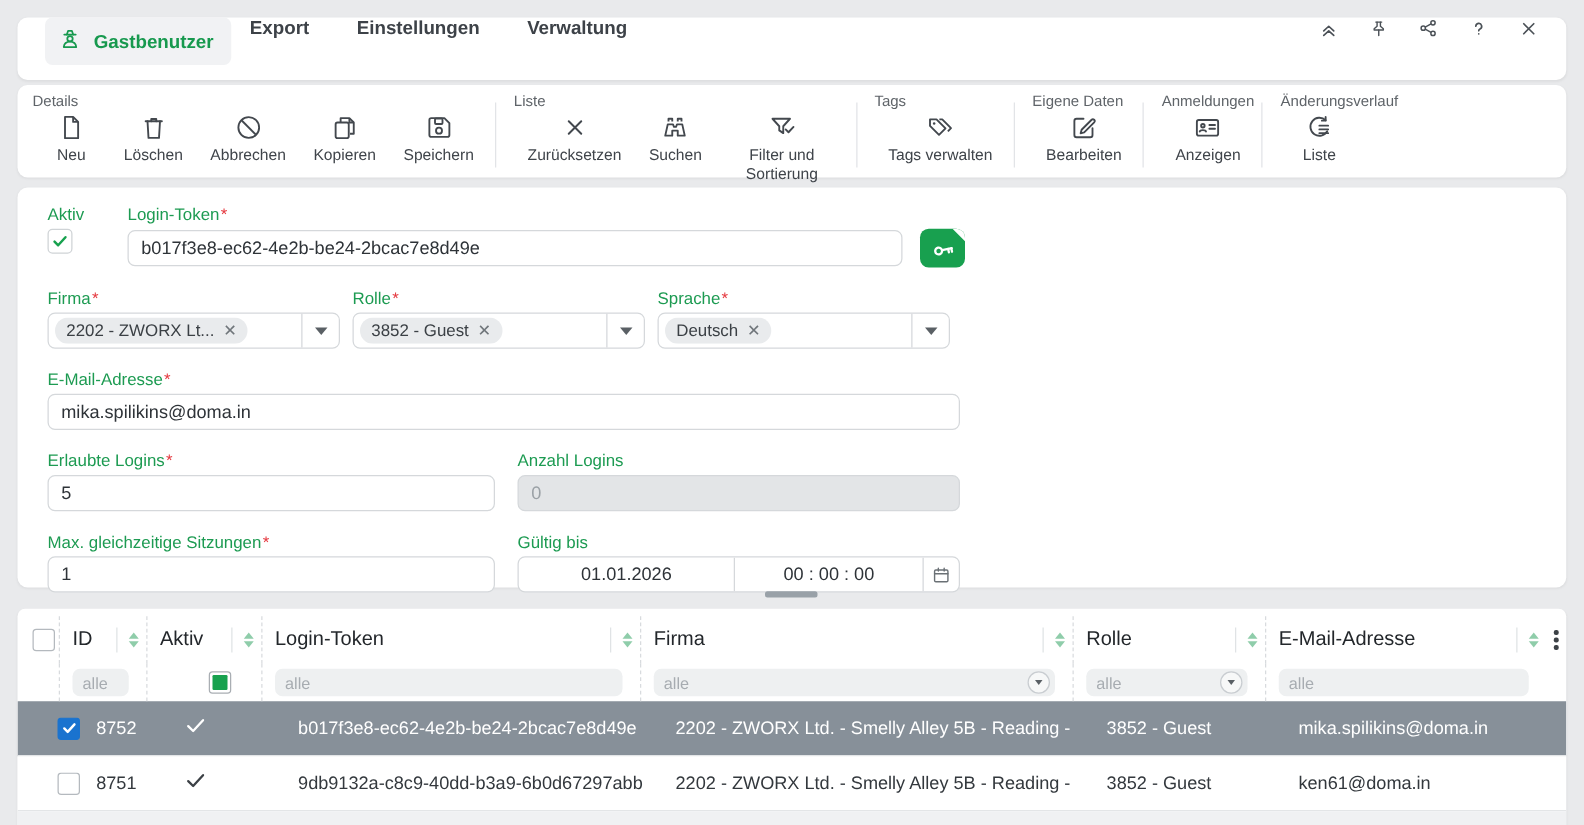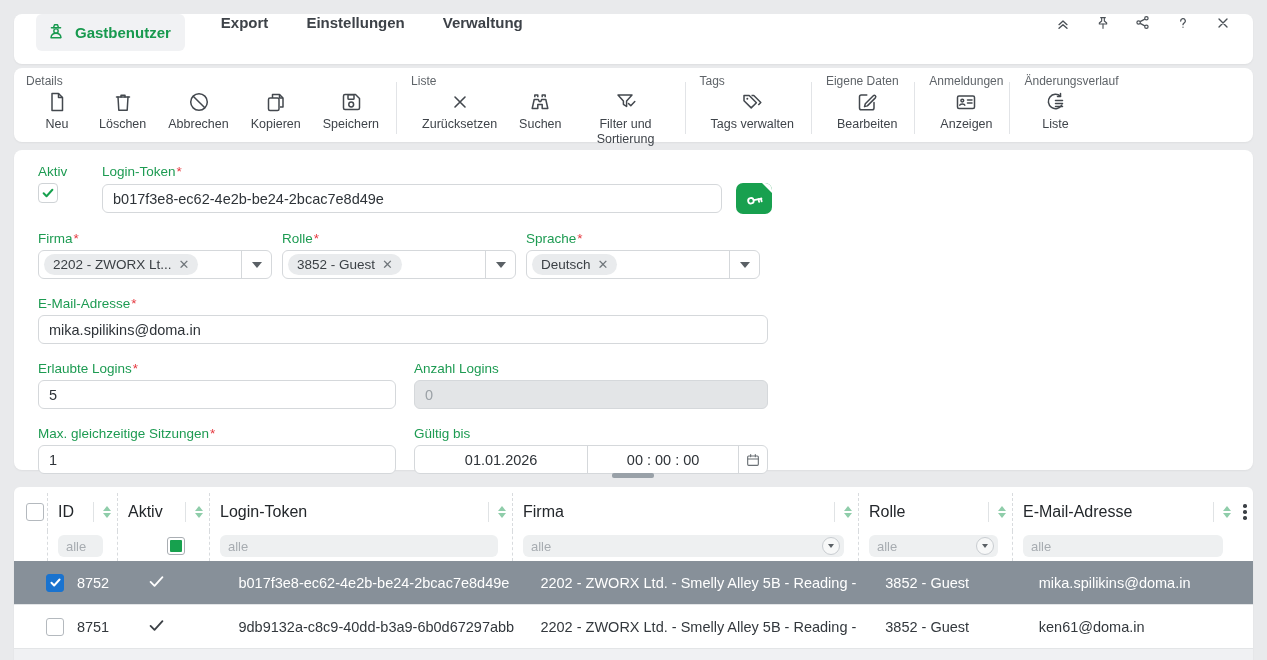--- a/index.html
+++ b/index.html
@@ -6,21 +6,21 @@
   html,body { width:1267px; height:660px; overflow:hidden; }
   body { background:#e9eaec; font-family:"Liberation Sans", sans-serif; color:#3c4146; position:relative; }
 
   .panel { position:absolute; left:14px; width:1239px; background:#fff; border-radius:8px; box-shadow:0 1px 2px rgba(0,0,0,.05); }
 
   
   .nav { top:14px; height:50px; display:flex; align-items:flex-start; padding:0 22px; }
   .tab { display:flex; align-items:center; gap:9px; font-weight:bold; font-size:15px; color:#3d4248; cursor:pointer; }
   .tab.active { background:#f1f2f4; border-radius:6px; padding:7px 14px 7px 10px; color:#17994e; }
   .tab + .tab { margin-left:38px; }
-  .tab.active + .tab { margin-left:36px; }
+  .tab.active + .tab { margin-left:15px; }
   .nav-icons { margin-left:auto; display:flex; align-items:center; gap:23px; color:#4b5157; }
   .nav-icons .ni { width:17px; height:17px; display:flex; align-items:center; justify-content:center; cursor:pointer; }
   .nav-icons svg { display:block; }
 
   
   .toolbar { top:68px; height:74px; display:flex; align-items:stretch; padding:0 2px; }
   .tb-group { position:relative; padding:22px 2px 0 10px; display:flex; align-items:flex-start; }
   .tb-group-label { position:absolute; top:6px; left:10px; font-size:12px; color:#5f6469; white-space:nowrap; }
   .tb-btn { display:flex; flex-direction:column; align-items:center; gap:3px; padding:0 11px; min-width:62px; cursor:pointer; color:#43484e; }
   .tb-btn .lab { font-size:12.5px; color:#3f444a; text-align:center; line-height:1.2; max-width:84px; }

